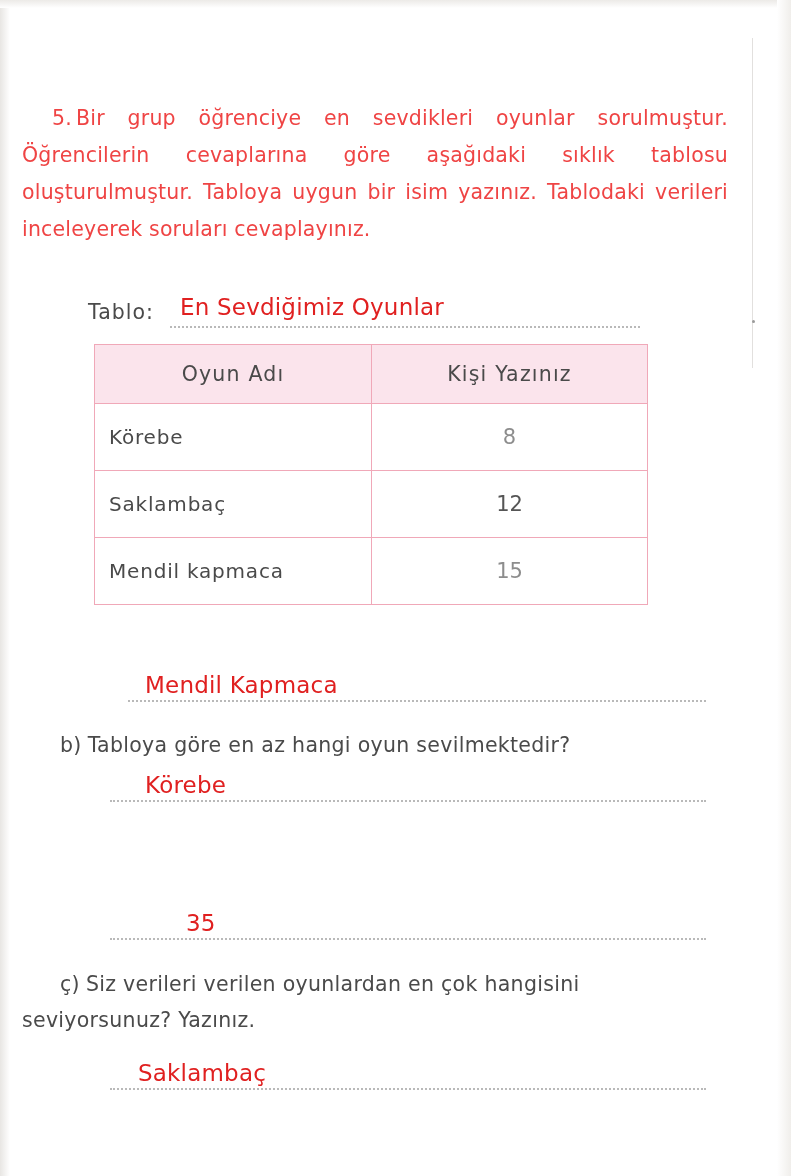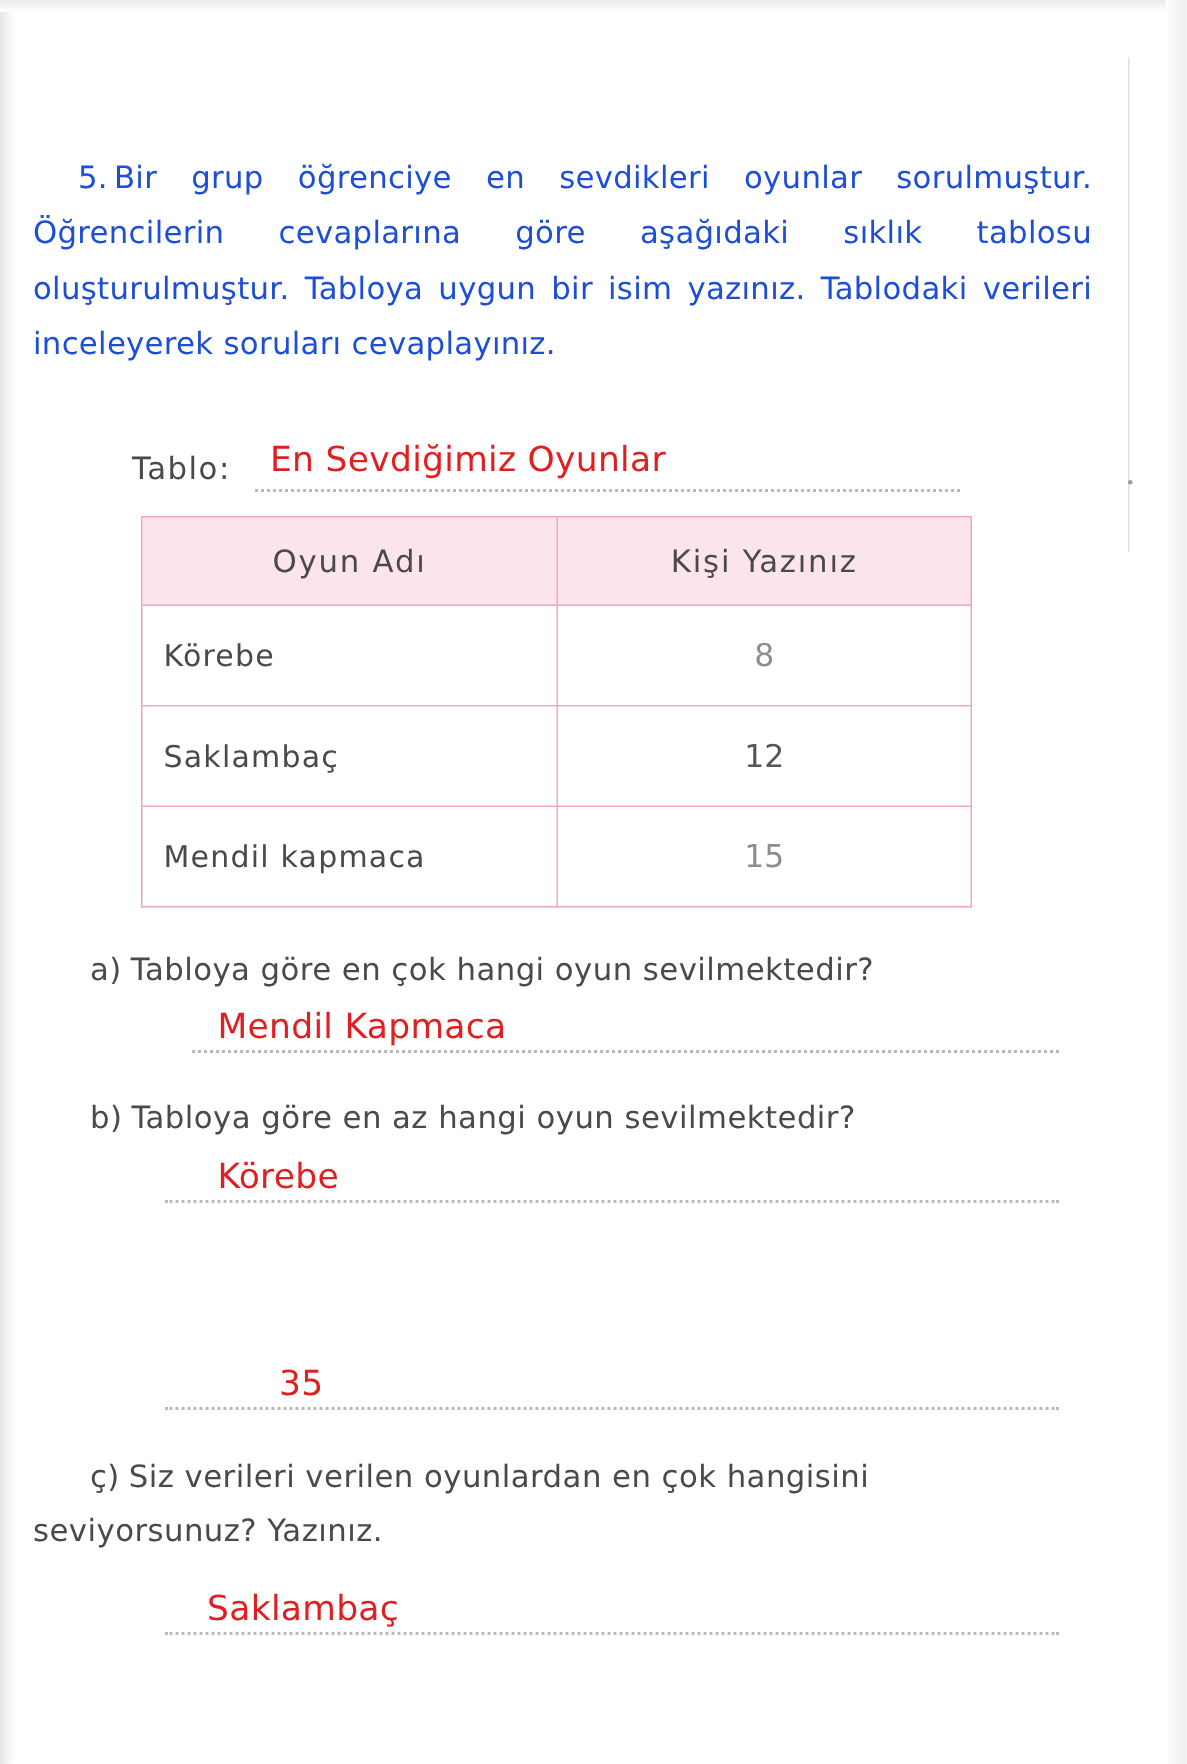--- a/index.html
+++ b/index.html
@@ -61,21 +61,21 @@
 
   
   .stem {
     position: absolute;
     left: 22px;
     top: 100px;
     width: 706px;
     font-size: 20.5px;
     line-height: 37px;
     letter-spacing: 0.2px;
-    color: #1d4ed8;
+    color: #ef4444;
     text-align: justify;
   }
   .stem .qnum {
     margin-left: 30px;
     margin-right: 4px;
   }
 
   
   .tablo-row {
     position: absolute;
@@ -225,23 +225,20 @@
         <td class="name">Saklambaç</td>
         <td class="count">12</td>
       </tr>
       <tr>
         <td class="name">Mendil  kapmaca</td>
         <td class="count faint">15</td>
       </tr>
     </tbody>
   </table>
 
-  <div class="subq q-a">
-    <span class="letter">a)</span><span>Tabloya göre en çok hangi oyun sevilmektedir?</span>
-  </div>
   <div class="answer-line line-a"></div>
   <div class="answer-text ans-a">Mendil Kapmaca</div>
 
   <div class="subq q-b">
     <span class="letter">b)</span><span>Tabloya göre en az hangi oyun sevilmektedir?</span>
   </div>
   <div class="answer-line line-b"></div>
   <div class="answer-text ans-b">Körebe</div>
 
   <div class="answer-line line-c"></div>

